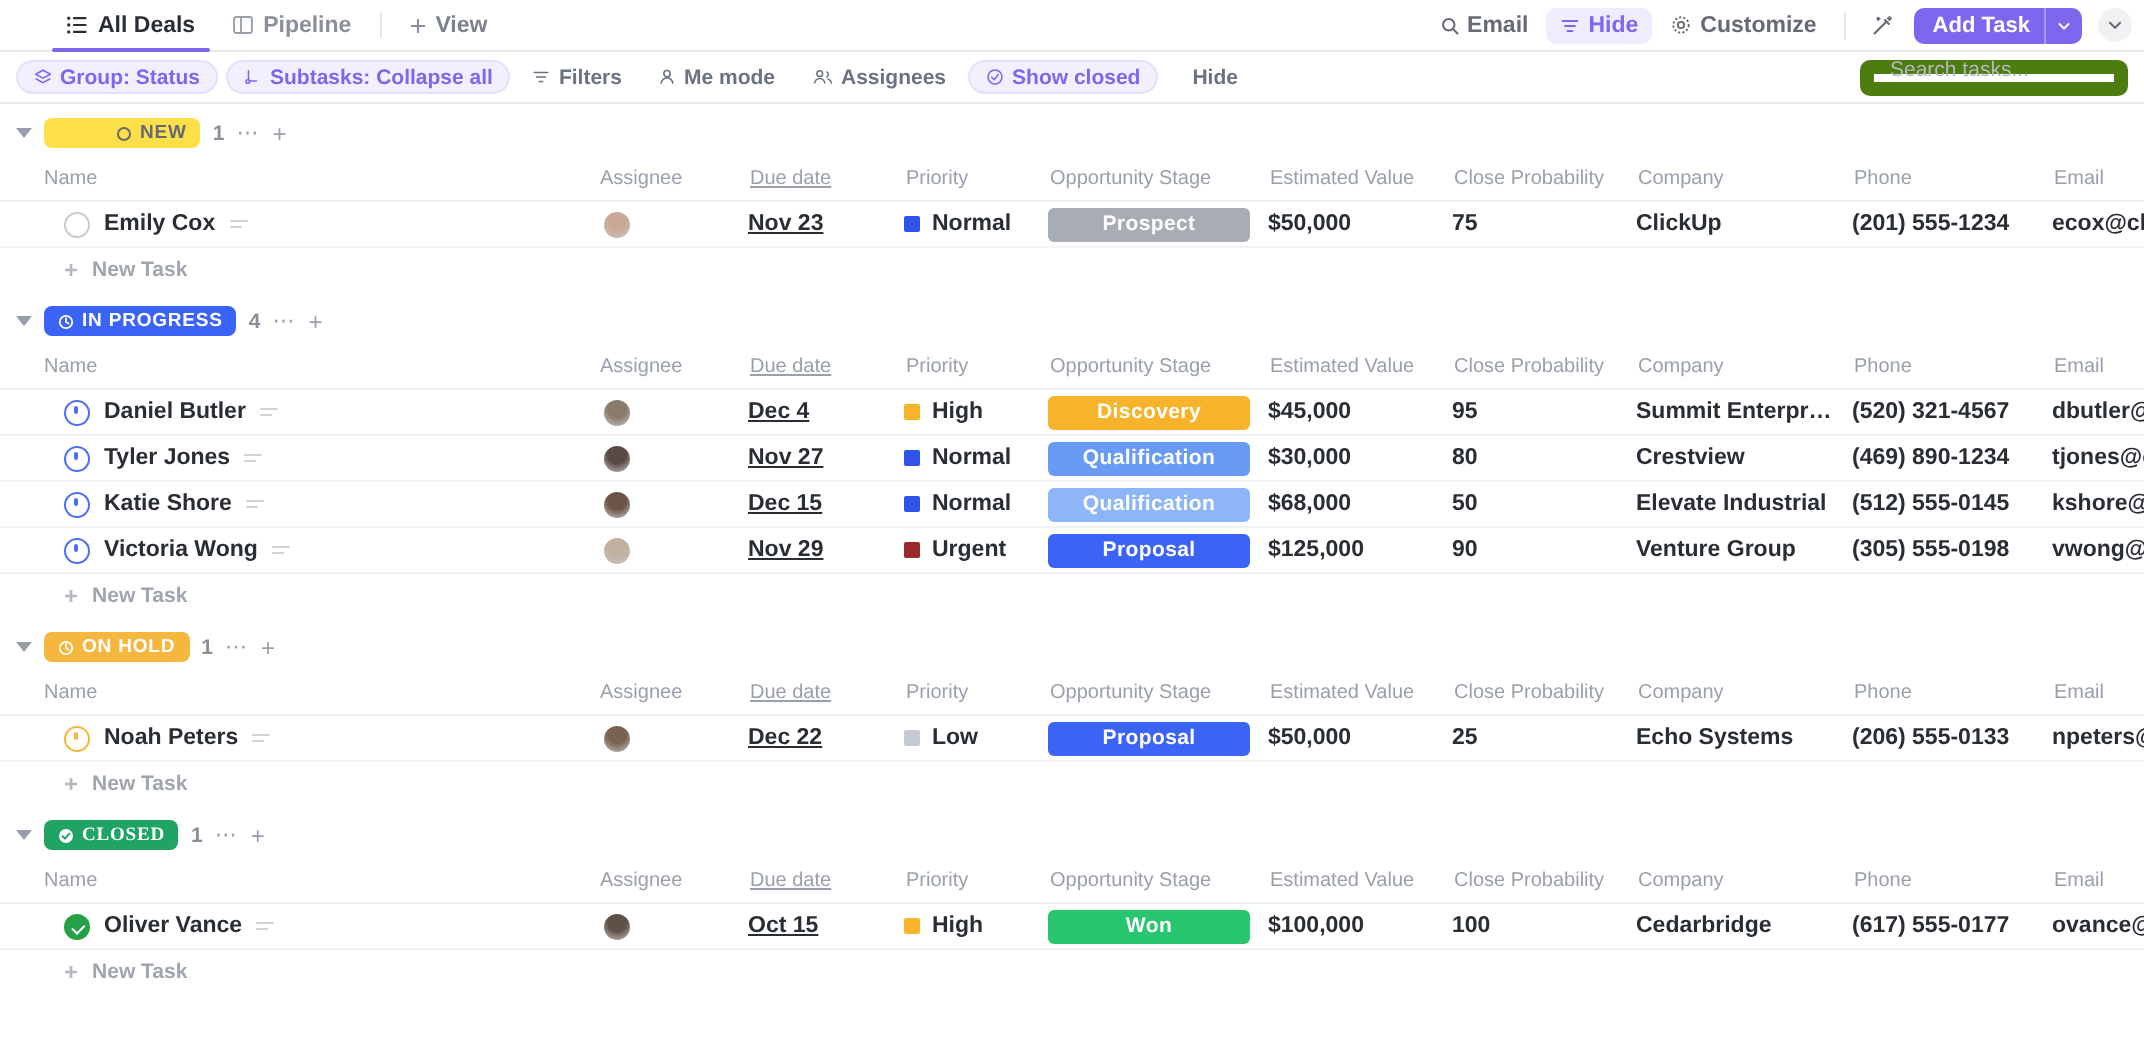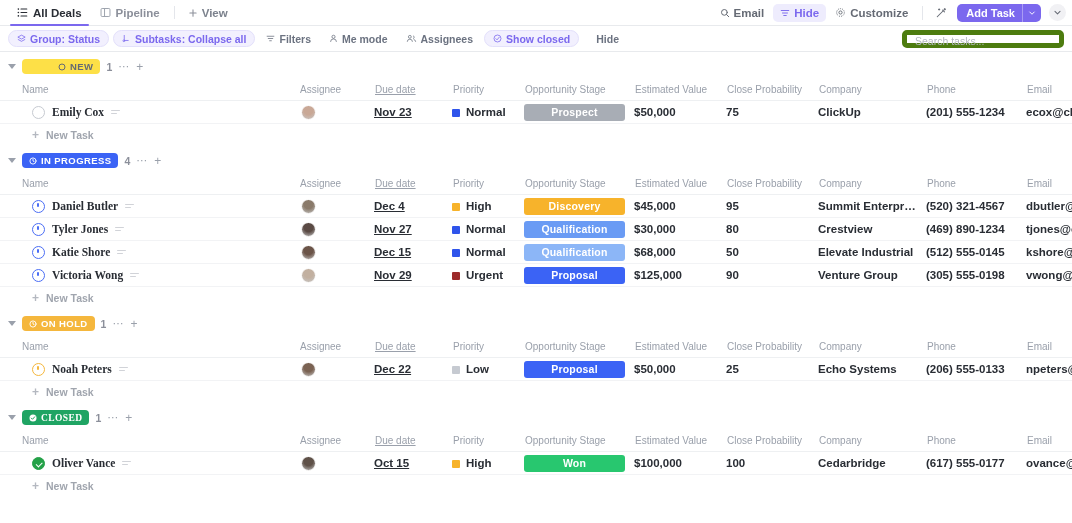--- a/index.html
+++ b/index.html
@@ -6,21 +6,21 @@
   html,body{
     width:1072px; height:523px; overflow:hidden;
     background:#ffffff;
     font-family:"Liberation Sans", sans-serif;
     -webkit-font-smoothing:antialiased;
     color:#292d34;
   }
   
   .topbar{
     height:26px; display:flex; align-items:center;
-    border-bottom:1px solid #e8eaed; padding:0 6px 0 8px;
+    border-bottom:1px solid #e8eaed; padding:0 6px 0 24px;
     position:relative; background:#fff;
   }
   .tab{
     display:flex; align-items:center; gap:5px;
     font-size:11.5px; font-weight:700; color:#292d34;
     padding:0 9px; height:25px; position:relative; cursor:pointer;
     white-space:nowrap;
   }
   .tab.inactive{ color:#8b8f9a; font-weight:700; }
   .tab.active:after{
@@ -66,22 +66,22 @@
     font-size:10.5px; font-weight:600; color:#7b68ee;
     background:#f2f0fe; border:1px solid #e3e0fb;
     border-radius:11px; padding:2px 8px; height:17px; cursor:pointer; white-space:nowrap;
   }
   .fitem{
     display:flex; align-items:center; gap:4px;
     font-size:10.5px; font-weight:600; color:#6b7280;
     padding:2px 7px; border-radius:5px; cursor:pointer; white-space:nowrap;
   }
   .searchbox{
-    width:162px; height:18px; border:5px solid #4d7c0f; border-radius:5px;
-    font-size:10.5px; color:#b4b8c0; padding:0 8px; display:flex; align-items:flex-start;
+    width:134px; height:18px; border:7px solid #4d7c0f; border-radius:5px;
+    font-size:10.5px; color:#b4b8c0; padding:0 8px; display:flex; align-items:flex-end;
     background:#fff; cursor:text;
   }
   
   .grouphead{ display:flex; align-items:center; gap:6px; padding:7px 0 6px 8px; }
   .caret-tri{ width:0;height:0;border-left:4px solid transparent;border-right:4px solid transparent;border-top:5px solid #9aa0ab; cursor:pointer;}
   .status-chip{
     display:inline-flex; align-items:center; gap:4px;
     font-size:9.5px; font-weight:700; letter-spacing:.4px;
     border-radius:4px; padding:2px 7px; height:15px; color:#fff; cursor:pointer;
   }
@@ -108,21 +108,21 @@
   .c-val{ width:92px; }
   .c-prob{ width:92px; }
   .c-co{ width:108px; }
   .c-phone{ width:100px; }
   .c-email{ width:46px; }
 
   th.c-name{ padding-left:22px !important; }
   th.c-assignee{ padding-left:4px !important;}
   th.c-due, th.c-prio, th.c-stage, th.c-val, th.c-prob, th.c-co, th.c-phone, th.c-email{ padding-left:1px !important;}
 
-  .namecell{ display:flex; align-items:center; gap:7px; padding-left:22px;font-family:Liberation Serif, serif;}
+  .namecell{ display:flex; align-items:center; gap:7px; padding-left:22px;}
   .namecell .txt{ font-size:11.5px; font-weight:700; color:#292d34; }
   .subtask-ic{ display:inline-flex; flex-direction:column; gap:1.5px; opacity:.45; }
   .subtask-ic i{ display:block; height:1.5px; background:#9aa0ab; border-radius:1px; }
   .subtask-ic i:nth-child(1){ width:9px }
   .subtask-ic i:nth-child(2){ width:6px }
 
   .avatar{
     width:15px;height:15px;border-radius:50%;
     display:block; border:1px solid #fff;
   }

